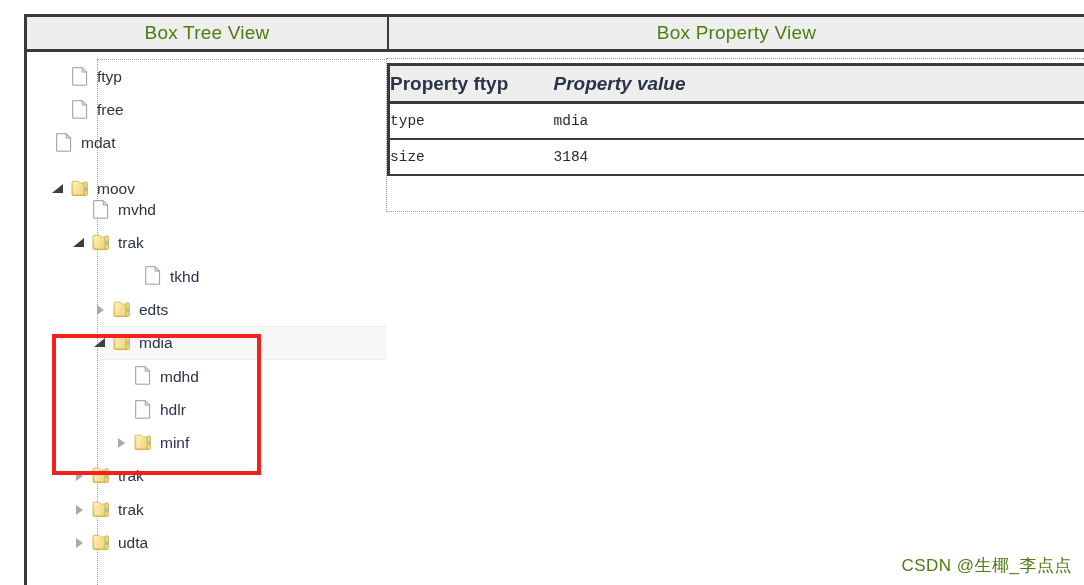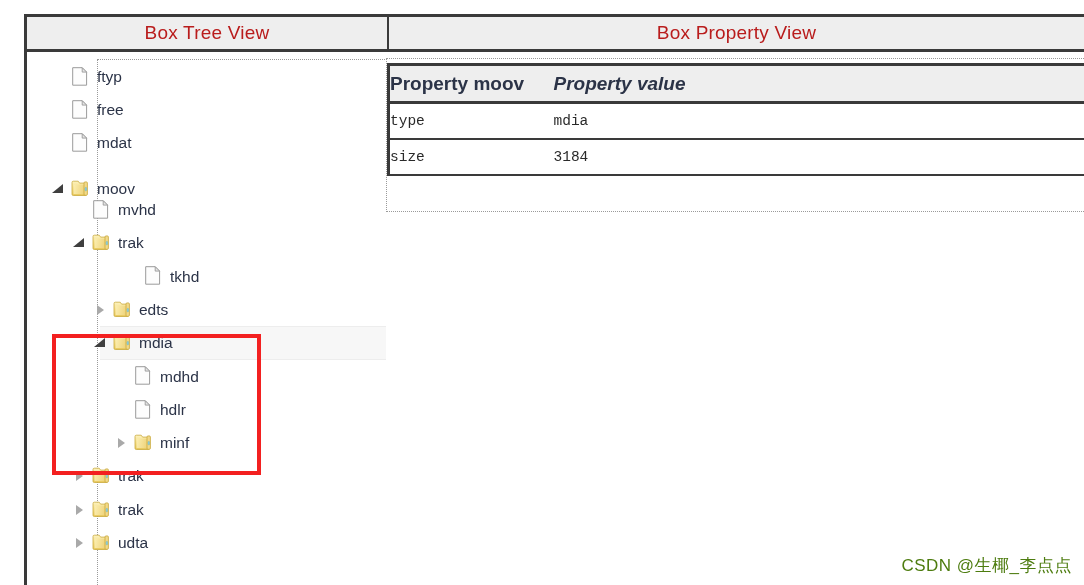--- a/index.html
+++ b/index.html
@@ -46,21 +46,21 @@
   }
   .header-cell.tree {
     width: 362px;
     border-right: 2px solid #3a3a3a;
   }
   .header-cell.prop {
     flex: 1;
   }
   .header-title {
     font-size: 19px;
-    color: #b91c1c;
+    color: #4d7c0f;
     letter-spacing: 0.2px;
     white-space: nowrap;
   }
 
   
   .tree-panel {
     position: absolute;
     left: 24px;
     top: 52px;
     width: 362px;
@@ -283,21 +283,21 @@
             <span class="icon-wrap">
               <svg class="file-ico" viewBox="0 0 16 19" xmlns="http://www.w3.org/2000/svg">
                 <path d="M0.7 0.7 H10.2 L14.6 5.1 V18.2 H0.7 Z" fill="#fdfdfd" stroke="#9b9b9b" stroke-width="1"></path>
                 <path d="M10.2 0.7 V5.1 H14.6 Z" fill="#e6e6e6" stroke="#9b9b9b" stroke-width="0.9"></path>
               </svg>
             </span>
             <span class="node-label">free</span>
           </div>
         </div>
         <div class="tree-row">
-          <div class="row-inner" style="padding-left: 22px;">
+          <div class="row-inner" style="padding-left: 6px;">
             <span class="twisty "></span>
             <span class="icon-wrap">
               <svg class="file-ico" viewBox="0 0 16 19" xmlns="http://www.w3.org/2000/svg">
                 <path d="M0.7 0.7 H10.2 L14.6 5.1 V18.2 H0.7 Z" fill="#fdfdfd" stroke="#9b9b9b" stroke-width="1"></path>
                 <path d="M10.2 0.7 V5.1 H14.6 Z" fill="#e6e6e6" stroke="#9b9b9b" stroke-width="0.9"></path>
               </svg>
             </span>
             <span class="node-label">mdat</span>
           </div>
         </div>
@@ -552,21 +552,21 @@
       </div>
   </div>
 
   <div class="red-box" style="border-color: rgb(243, 32, 32);"></div>
 
   <div class="prop-panel">
     <div class="prop-focus"></div>
     <table class="prop-table">
       <thead>
         <tr>
-          <th class="c1 th-pad-name" style="width:165px">Property moov</th>
+          <th class="c1 th-pad-name" style="width:165px">Property ftyp</th>
           <th class="c2 th-pad-val">Property value</th>
         </tr>
       </thead>
       <tbody id="prop-body">
           <tr>
             <td class="c1 cell-pad-name" style="width: 165px;">type</td>
             <td class="c2 cell-pad-val">mdia</td>
           </tr>
           <tr>
             <td class="c1 cell-pad-name" style="width: 165px;">size</td>

